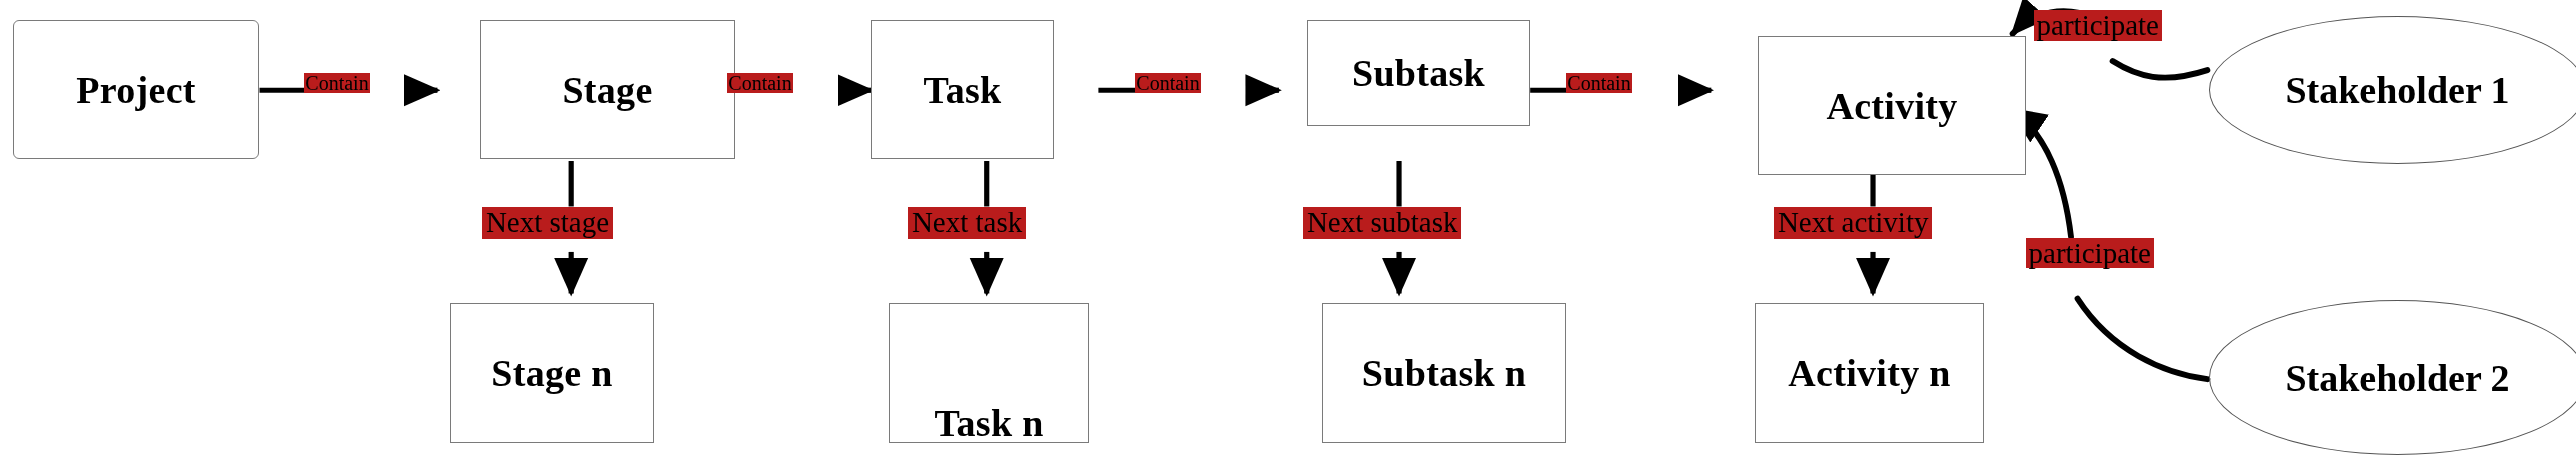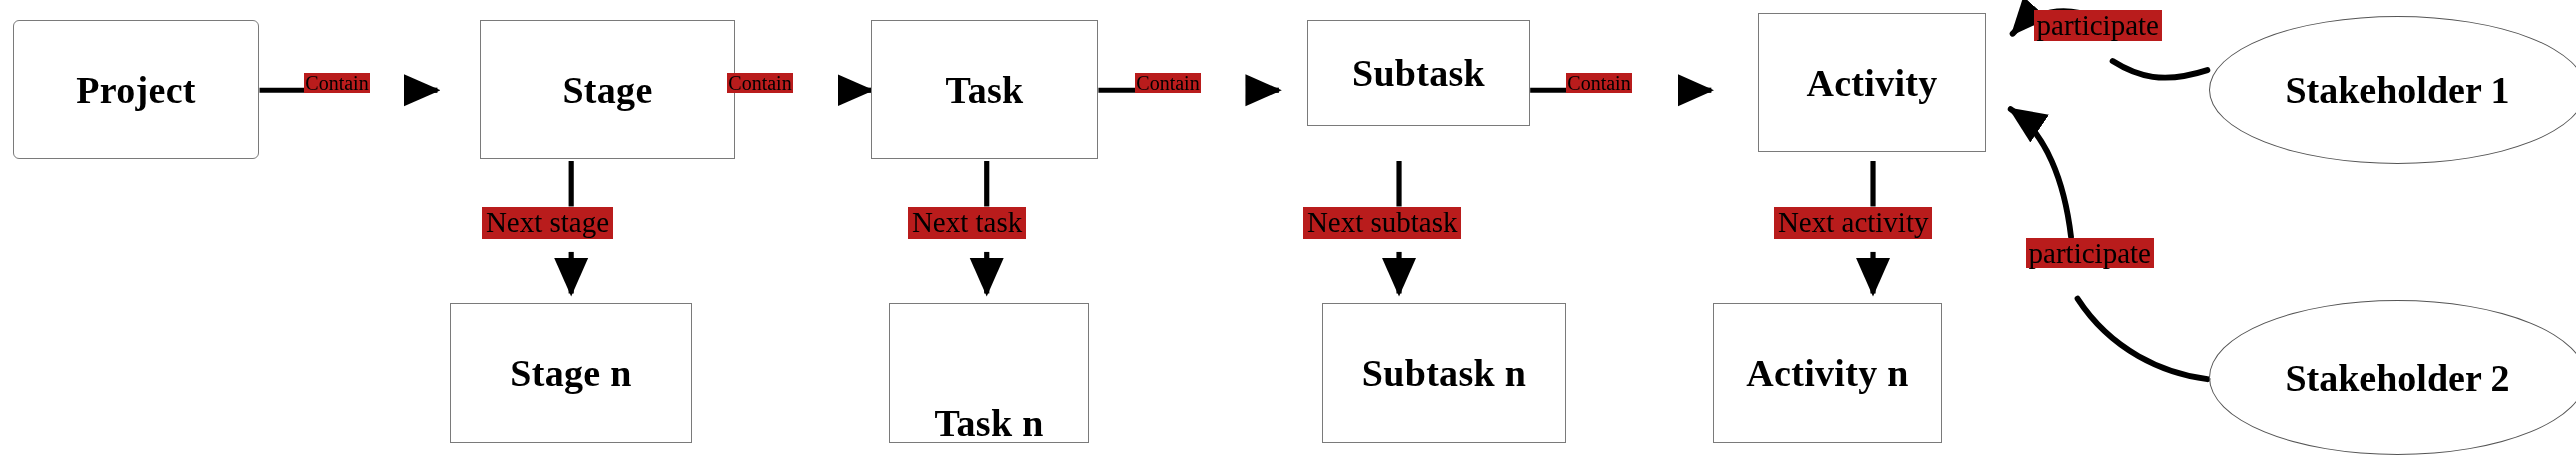--- a/index.html
+++ b/index.html
@@ -152,45 +152,45 @@
   </svg>
 
   <div class="node-box" style="left:13px; top:20px; width:246px; height:139px;border-radius:6px;">
     <span class="node-label">Project</span>
   </div>
 
   <div class="node-box" style="left:437px; top:20px; width:255px; height:139px;margin-left:43px;">
     <span class="node-label">Stage</span>
   </div>
 
-  <div class="node-box" style="left:871px; top:20px; width:227px; height:139px;">
+  <div class="node-box" style="left:871px; top:20px; width:183px; height:139px;">
     <span class="node-label">Task</span>
   </div>
 
   <div class="node-box" style="left:1307px; top:20px; width:223px; height:106px;">
     <span class="node-label">Subtask</span>
   </div>
 
-  <div class="node-box" style="left:1758px; top:13px; width:228px; height:139px;justify-content:center;">
+  <div class="node-box" style="left:1758px; top:36px; width:268px; height:139px;justify-content:center;">
     <span class="node-label">Activity</span>
   </div>
 
-  <div class="node-box" style="left:450px; top:303px; width:242px; height:140px;text-align:right;">
+  <div class="node-box" style="left:450px; top:303px; width:204px; height:140px;text-align:right;">
     <span class="node-label">Stage n</span>
   </div>
 
   <div class="node-box" style="left:889px; top:303px; width:200px; height:140px;align-items:flex-end;">
     <span class="node-label">Task n</span>
   </div>
 
   <div class="node-box" style="left:1322px; top:303px; width:244px; height:140px;">
     <span class="node-label">Subtask n</span>
   </div>
 
-  <div class="node-box" style="left:1713px; top:303px; width:229px; height:140px;">
+  <div class="node-box" style="left:1755px; top:303px; width:229px; height:140px;">
     <span class="node-label">Activity n</span>
   </div>
 
   <div class="node-ellipse" style="left:2209px; top:16.2px; width:377px; height:148px;">
     <span class="node-label">Stakeholder 1</span>
   </div>
 
   <div class="node-ellipse" style="left:2209px; top:300px; width:377px; height:155px;">
     <span class="node-label">Stakeholder 2</span>
   </div>

